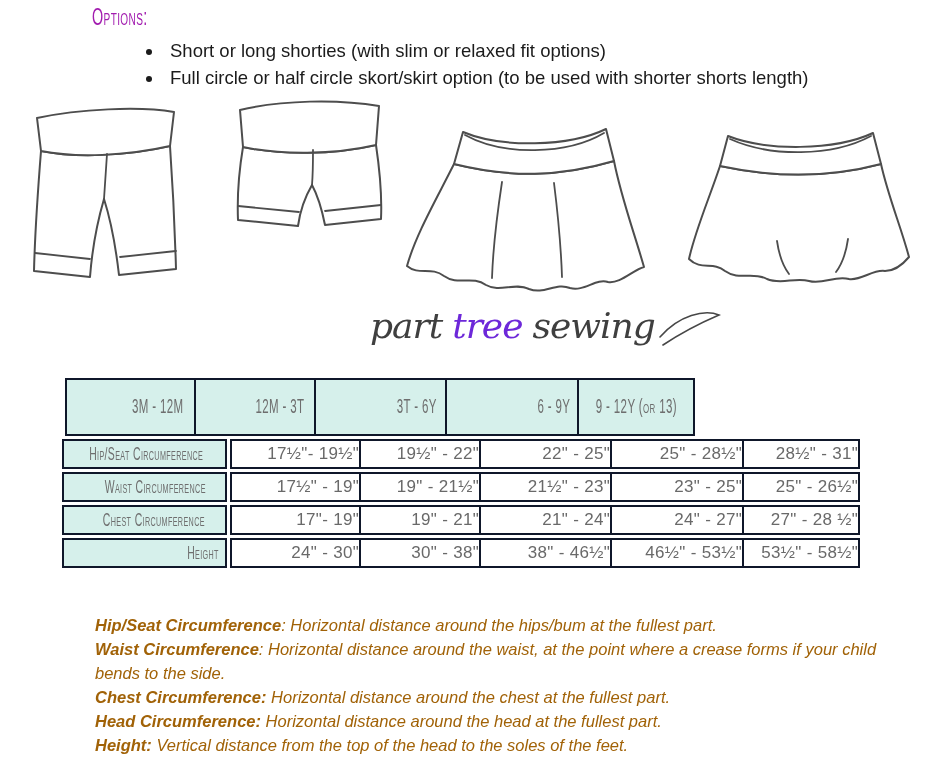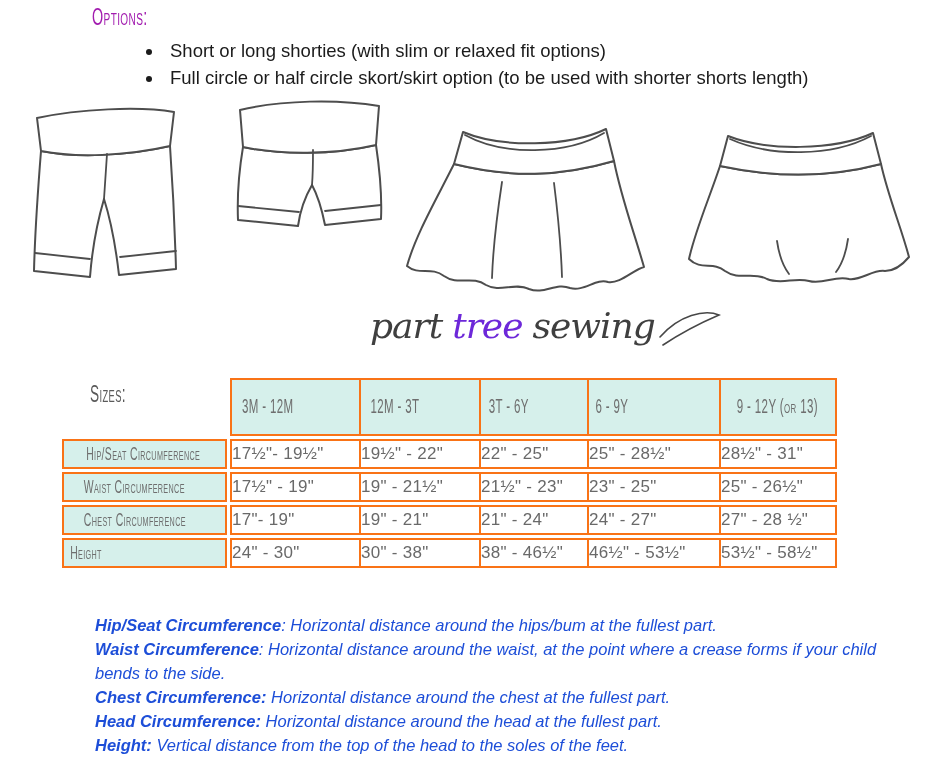--- a/index.html
+++ b/index.html
@@ -29,38 +29,38 @@
         font-family:"DejaVu Serif",serif;font-style:italic;font-size:36px;color:#3f3f3f;
         letter-spacing:-1px;}
   .logo .w{margin-right:10px;}
   .logo .teal{}
   .logo-flourish{margin-left:-6px;margin-top:10px;}
 
   
   .sizes-wrap{position:absolute;left:62px;top:378px;}
   .trow{display:flex;}
   .trow + .trow{margin-top:3px;}
-  .cell{box-sizing:border-box;border:2px solid #f97316;background:#fff;
-        display:flex;align-items:center;justify-content:flex-start;}
+  .cell{box-sizing:border-box;border:2px solid #0f172a;background:#fff;
+        display:flex;align-items:center;justify-content:flex-end;}
   .cell + .cell{margin-left:-2px;}
   .cell.first-data{margin-left:3px;}
   .hrow .cell{height:58px;background:#d6f0eb;}
   .hrow{margin-bottom:2px;}
   .hrow .spacer{width:165px;border:none;background:transparent;
                 justify-content:flex-start;align-items:flex-start;padding:6px 0 0 28px;}
   .sizes-label{font-size:19px;color:#5a5a5a;}
   .col-head{font-size:16px;}
   .brow .cell{height:30px;}
   .label-cell{width:165px;background:#d6f0eb;font-size:14.5px;}
   .val{font-size:17px;color:#696969;letter-spacing:0.3px;white-space:nowrap;}
-  .w1{width:131px}.w2{width:122px}.w3{width:110px}.w4{width:134px}.w5{width:118px}
+  .w1{width:131px}.w2{width:122px}.w3{width:133px}.w4{width:134px}.w5{width:118px}
 
   
   .defs{position:absolute;left:95px;top:613px;width:800px;font-style:italic;
-        font-size:16.5px;line-height:24px;color:#1d4ed8;}
+        font-size:16.5px;line-height:24px;color:#a16207;}
   .defs p{margin:0;}
   .defs b{font-weight:bold;}
 </style>
 </head>
 <body>
 
 <div class="page">
 
   <div class="options-heading hand origin-left">
     <span class="hand-inner">Options:</span>
@@ -114,23 +114,20 @@
     <span class="w">part</span>
     <span class="w teal" style="color:#6d28d9;">tree</span>
     <span class="w">sewing</span>
     <svg class="logo-flourish" width="62" height="42" viewBox="0 0 62 42">
       <path d="M1,28 C20,6 46,0 60,6 C46,12 22,24 4,36" fill="none" stroke="#474747" stroke-width="1.6" stroke-linecap="round"></path>
     </svg>
   </div>
 
   <div class="sizes-wrap">
     <div class="trow hrow">
-      <div class="cell spacer hand origin-left">
-        <span class="hand-inner sizes-label">Sizes:</span>
-      </div>
       <div class="cell w1 hand col-head first-data">
           <span class="hand-inner">3M - 12M</span>
         </div>
       <div class="cell w2 hand col-head">
           <span class="hand-inner">12M - 3T</span>
         </div>
       <div class="cell w3 hand col-head">
           <span class="hand-inner">3T - 6Y</span>
         </div>
       <div class="cell w4 hand col-head">

